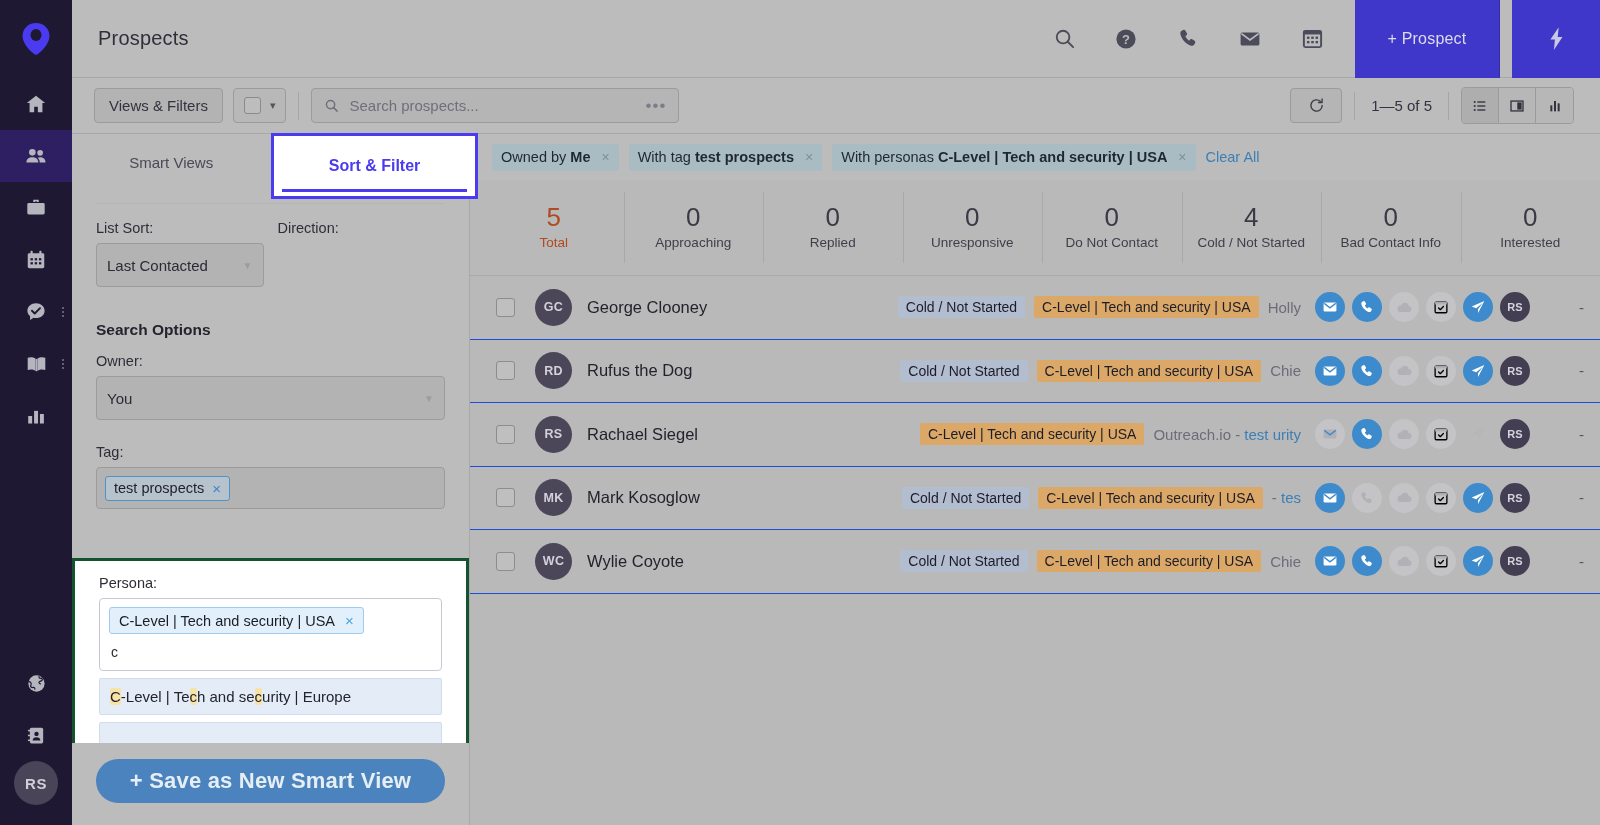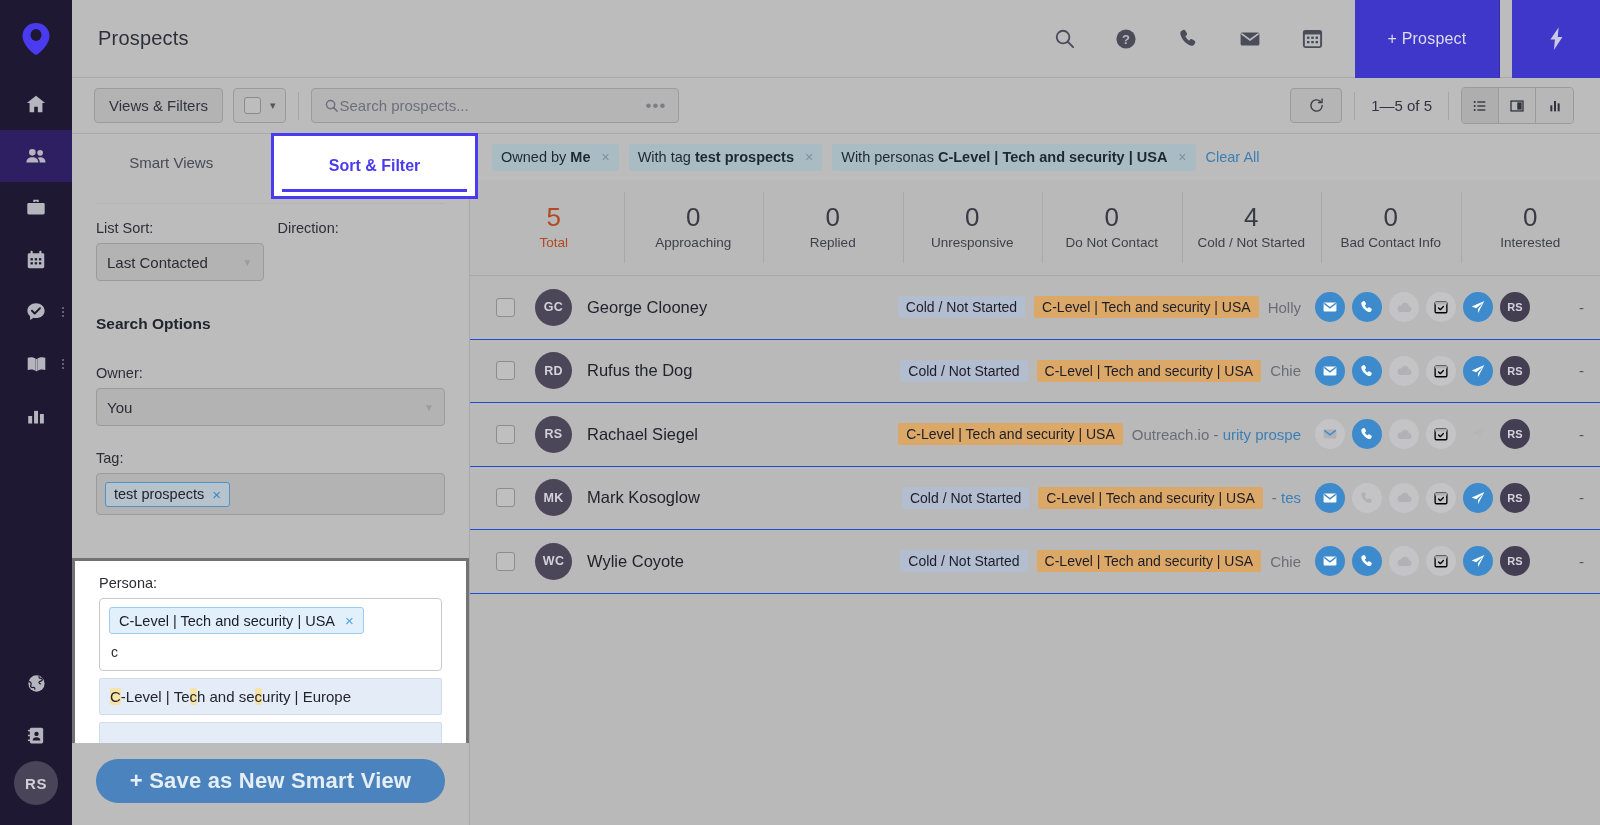--- a/index.html
+++ b/index.html
@@ -92,21 +92,21 @@
   }
   .tb-check {
     width: 17px; height: 17px; border: 1px solid #8b8b8b; border-radius: 3px; background: #bdbdbd;
   }
   .chev { color: #55555f; font-size: 11px; line-height: 1; }
   .tb-sep { width: 1px; height: 28px; background: #a6a6a6; margin: 0 12px; }
   .searchbox {
     width: 368px; height: 35px;
     border: 1px solid #9b9b9b; border-radius: 4px;
     background: #b5b5b5;
-    display: flex; align-items: center; padding: 0 12px; 
+    display: flex; align-items: center; padding: 0 12px; gap: 10px;
   }
   .searchbox .ph { color: #6f6f7c; font-size: 15px; flex: 1 1 auto; }
   .dots3 { color: #7d7d8a; font-size: 17px; letter-spacing: 1px; line-height: 0; }
   .tb-right { margin-left: auto; display: flex; align-items: center; }
   .refresh-btn {
     width: 52px; height: 35px; border: 1px solid #9b9b9b; border-radius: 4px;
     background: #b5b5b5; display: flex; align-items: center; justify-content: center;
   }
   .pager { font-size: 15px; color: #333341; padding: 0 4px; }
   .viewgrp { display: flex; border: 1px solid #9b9b9b; border-radius: 4px; overflow: hidden; }
@@ -144,39 +144,39 @@
   }
   .panel-scroll { flex: 1 1 auto; overflow: hidden; position: relative; padding: 0 24px; }
   .ghost-row { height: 30px; position: relative; }
   .ghost-row::before {
     content: ""; position: absolute; left: 0; right: 0; top: 13px;
     border-top: 1px dotted #adadad;
   }
   .field-label { font-size: 14.5px; color: #2e2e38; margin-bottom: 7px; }
   .row2 { display: flex; gap: 14px; }
   .select {
-    height: 38px; border: 1px solid #9b9b9b; border-radius: 4px; background: #b3b3b3;
+    height: 44px; border: 1px solid #9b9b9b; border-radius: 4px; background: #b3b3b3;
     display: flex; align-items: center; padding: 0 10px;
     font-size: 15px; color: #2b2b36;
   }
   .select .tri { margin-left: auto; color: #9c9ca6; font-size: 10px; }
-  .sec-title { font-size: 15.5px; font-weight: bold; color: #24242e; margin: 34px 0 32px; }
+  .sec-title { font-size: 15.5px; font-weight: bold; color: #24242e; margin: 34px 0 14px; }
   .tagbox {
     border: 1px solid #9b9b9b; border-radius: 4px; background: #b3b3b3;
     min-height: 42px; display: flex; align-items: center; padding: 6px 8px; flex-wrap: wrap;
   }
   .chip-tag {
     border: 1px solid #4f93c6; border-radius: 3px; background: #b7c3cc;
     font-size: 14.5px; color: #22222c; padding: 3px 8px;
     display: flex; align-items: center; gap: 8px;
   }
   .chip-tag .x { color: #3f87c4; font-size: 15px; }
   .persona-hl {
     position: absolute; left: 0; right: 0;
-    border: 3px solid #737373; background: #fff;
+    border: 3px solid #14532d; background: #fff;
     padding: 14px 24px 10px; z-index: 6;
   }
   .persona-box {
     border: 1px solid #c8c8d2; border-radius: 4px; background: #fff;
     padding: 8px 9px 6px; margin-top: 7px;
   }
   .chip-persona {
     display: inline-flex; align-items: center; gap: 10px;
     border: 1px solid #9ecbf0; border-radius: 3px; background: #e2f0fb;
     font-size: 14.5px; color: #1d1d28; padding: 4px 9px;
@@ -681,21 +681,21 @@
                 <span class="act avatar">RS</span>
               </span>
               <span class="pdash">-</span>
             </div>
             <div class="prow">
               <span class="pcb"></span>
               <span class="pav">RS</span>
               <span class="pname">Rachael Siegel</span>
               <span class="pmid">
                 <span class="tag-persona">C-Level | Tech and security | USA</span>
-                <span class="ptitle">Outreach.io - <span class="lnk">urity prospe</span></span>
+                <span class="ptitle">Outreach.io - <span class="lnk">test urity</span></span>
               </span>
               <span class="pacts">
                 <span class="act off">
                   <svg width="16" height="16" viewBox="0 0 24 24">
                     <rect x="2.4" y="5.2" width="19.2" height="13.6" rx="2"></rect>
                     <path d="M3.4 6.6 12 13.2l8.6-6.6" stroke="#3d8bcd" stroke-width="2" fill="none"></path>
                   </svg>
                 </span>
                 <span class="act blue">
                   <svg width="16" height="16" viewBox="0 0 24 24">

